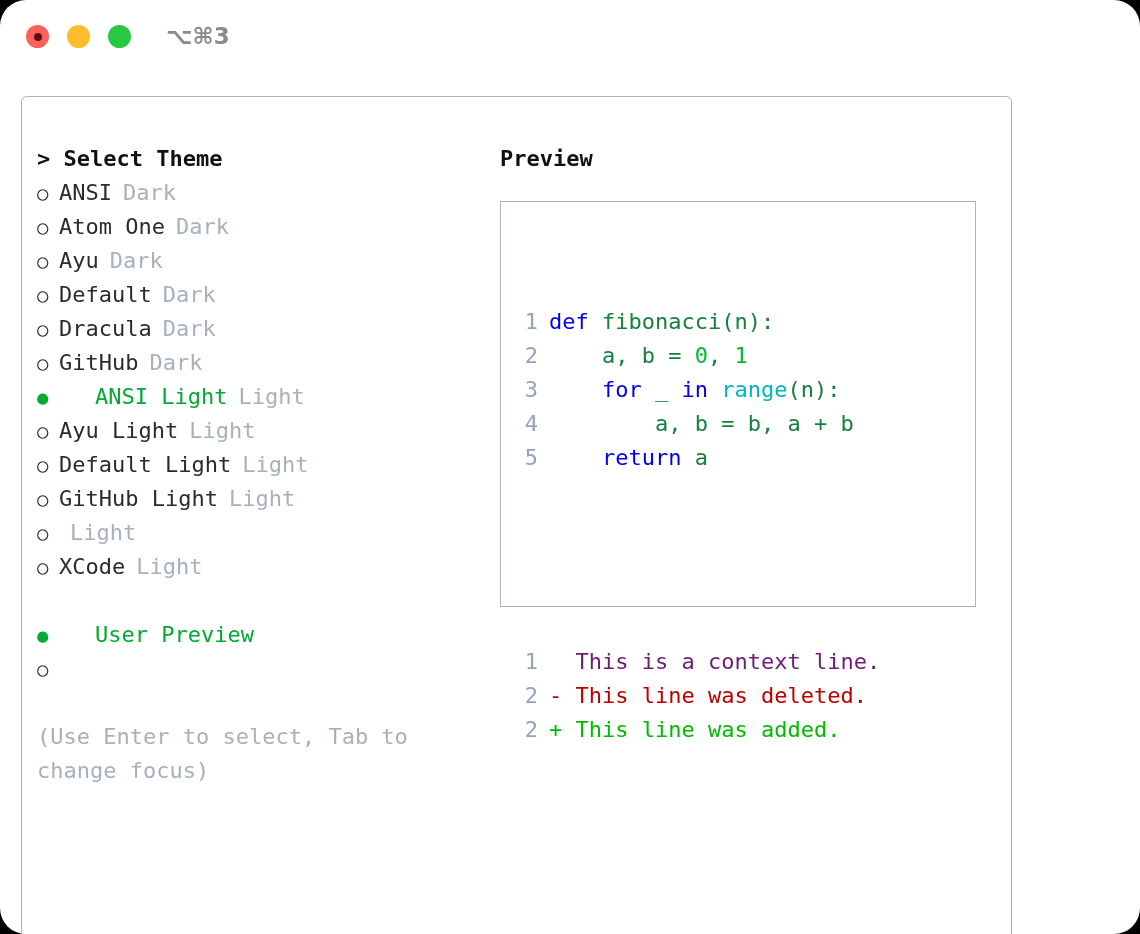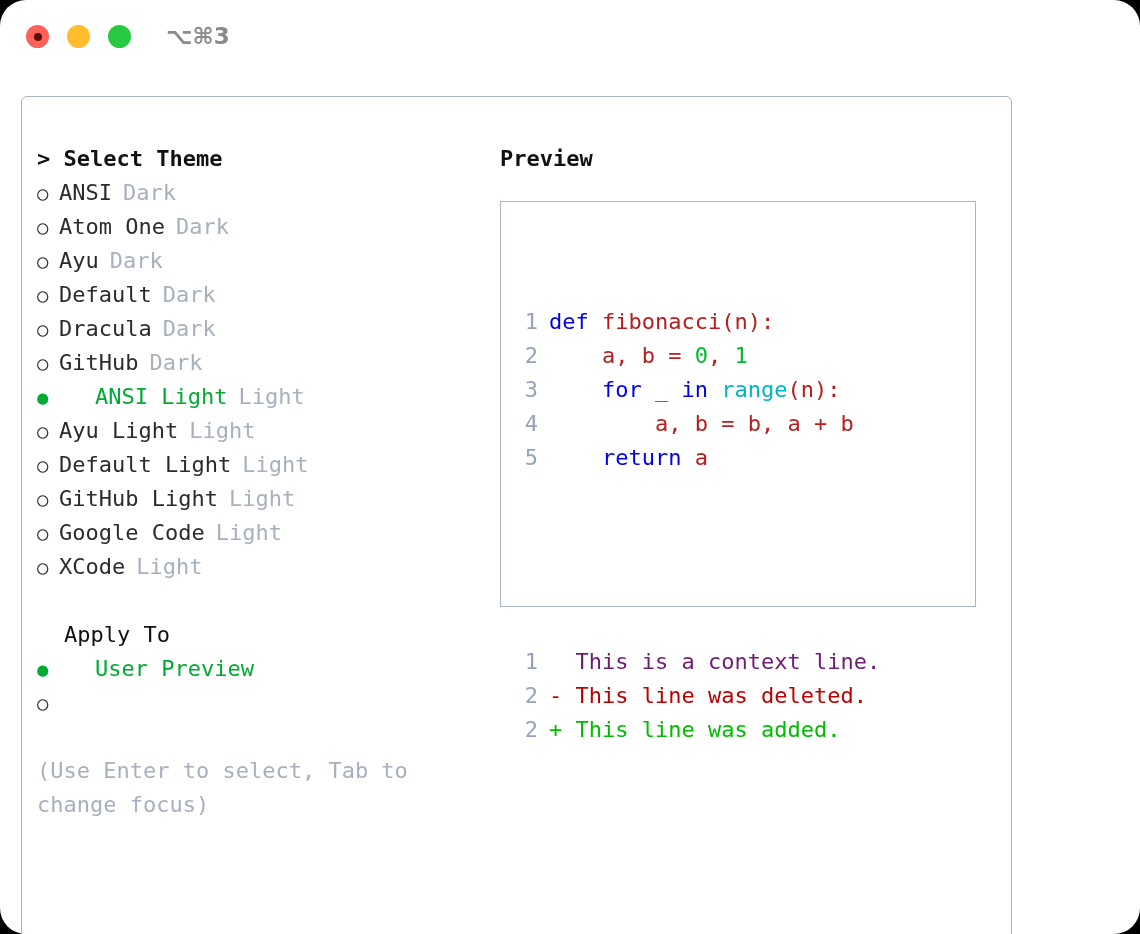--- a/index.html
+++ b/index.html
@@ -171,21 +171,21 @@
     flex: 0 0 24px;
     text-align: right;
     color: #94a3b8;
     padding-right: 11px;
   }
   .blankrow { height: 34px; }
 
   .tok-kw   { color: #0000ee; }
   .tok-fn   { color: #00b4c4; }
   .tok-num  { color: #00bb33; }
-  .tok-txt  { color: #b91c1c; }
+  .tok-txt  { color: #15803d; }
   .tok-ctx  { color: #701a75; }
   .tok-del  { color: #bb0000; }
   .tok-add  { color: #00bb00; }
 </style>
 </head>
 <body>
 
 <div class="page">
 
   <div class="titlebar">
@@ -205,27 +205,26 @@
           <div class="opt-row"><span class="bullet">○</span><span class="opt-label">ANSI</span><span class="opt-tag">Dark</span></div>
           <div class="opt-row"><span class="bullet">○</span><span class="opt-label">Atom One</span><span class="opt-tag">Dark</span></div>
           <div class="opt-row"><span class="bullet">○</span><span class="opt-label">Ayu</span><span class="opt-tag">Dark</span></div>
           <div class="opt-row"><span class="bullet">○</span><span class="opt-label">Default</span><span class="opt-tag">Dark</span></div>
           <div class="opt-row"><span class="bullet">○</span><span class="opt-label">Dracula</span><span class="opt-tag">Dark</span></div>
           <div class="opt-row"><span class="bullet">○</span><span class="opt-label">GitHub</span><span class="opt-tag">Dark</span></div>
           <div class="opt-row selected"><span class="bullet">●</span><span class="opt-label">ANSI Light</span><span class="opt-tag">Light</span></div>
           <div class="opt-row"><span class="bullet">○</span><span class="opt-label">Ayu Light</span><span class="opt-tag">Light</span></div>
           <div class="opt-row"><span class="bullet">○</span><span class="opt-label">Default Light</span><span class="opt-tag">Light</span></div>
           <div class="opt-row"><span class="bullet">○</span><span class="opt-label">GitHub Light</span><span class="opt-tag">Light</span></div>
-          <div class="opt-row"><span class="bullet">○</span><span class="opt-label">Google Code</span><span class="opt-tag">Light</span></div>
+          <div class="opt-row"><span class="bullet">○</span><span class="opt-tag">Light</span></div>
           <div class="opt-row"><span class="bullet">○</span><span class="opt-label">XCode</span><span class="opt-tag">Light</span></div>
         </div>
 
       <div class="spacer-sm"></div>
 
-      <div class="apply-head">Apply To</div>
       <div id="apply-list">
           <div class="opt-row selected"><span class="bullet">●</span><span class="opt-label">User Preview</span></div>
           <div class="opt-row"><span class="bullet">○</span></div>
         </div>
 
       <div class="spacer-sm"></div>
 
       <div class="hint">(Use Enter to select, Tab to change focus)</div>
     </div>
 

